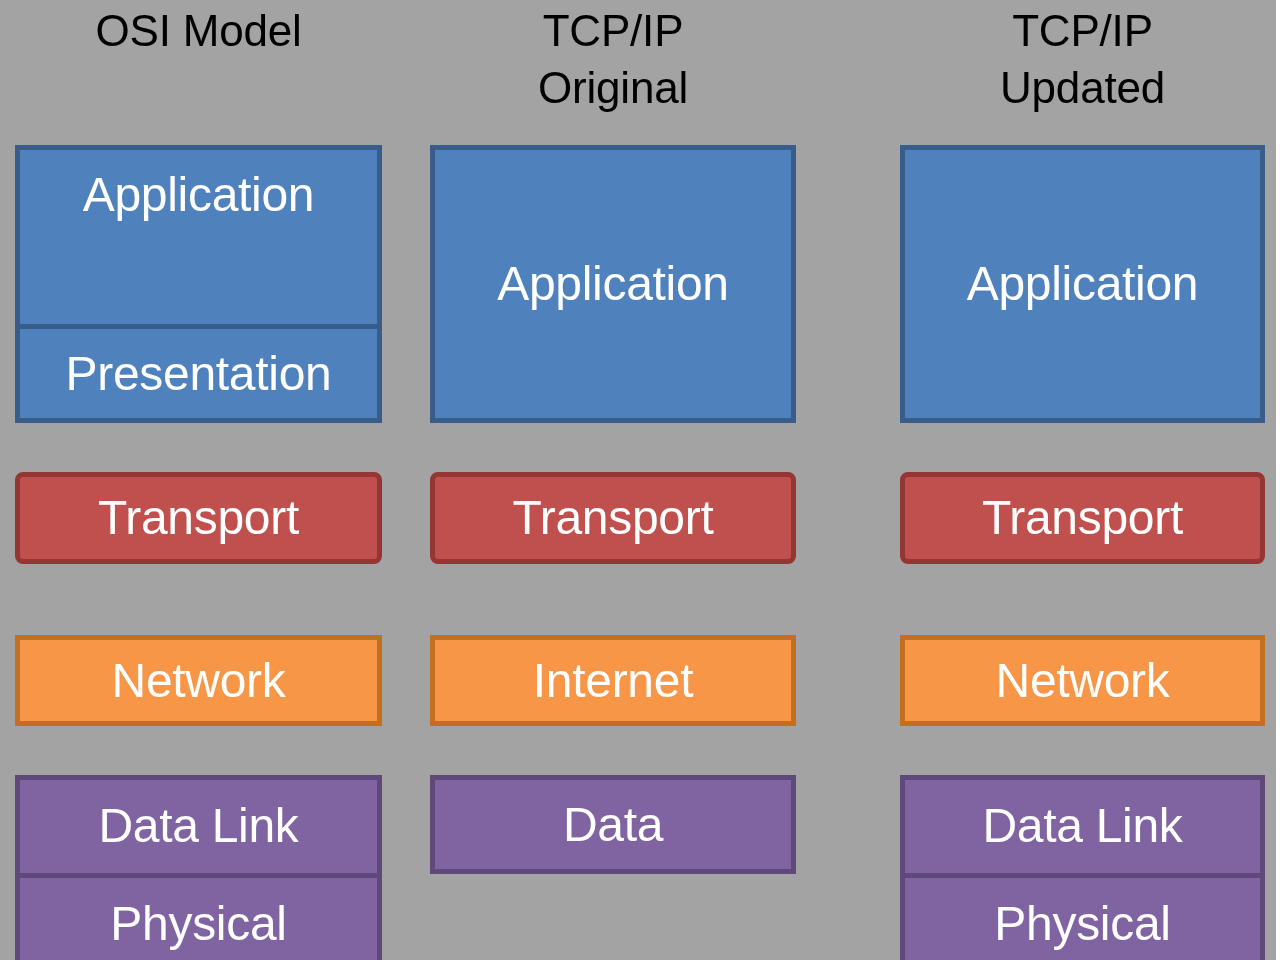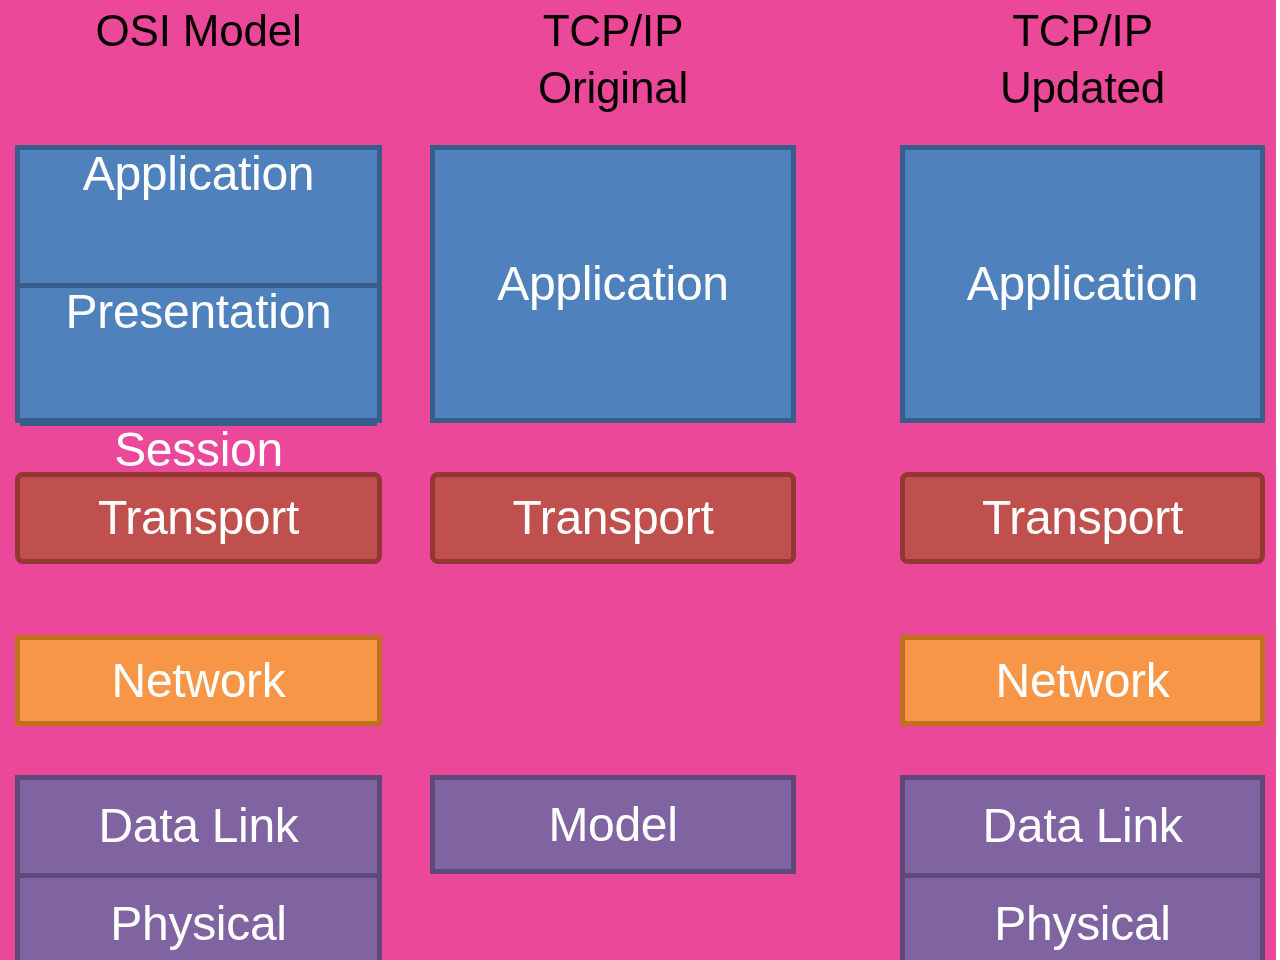--- a/index.html
+++ b/index.html
@@ -12,21 +12,21 @@
     height: 960px;
     overflow: hidden;
     font-family: "Liberation Sans", sans-serif;
     -webkit-font-smoothing: antialiased;
   }
 
   #canvas {
     position: relative;
     width: 1276px;
     height: 960px;
-    background: #ec4899;
+    background: #a3a3a3;
   }
 
   
   .col-header {
     position: absolute;
     text-align: center;
     color: #000000;
     font-size: 44px;
     line-height: 1.30;
     font-weight: 400;
@@ -90,21 +90,20 @@
 
   <div class="col-header h-orig">TCP/IP
 Original</div>
 
   <div class="col-header h-upd">TCP/IP
 Updated</div>
 
   <div class="stack theme-blue col-1 row-app">
     <div class="cell">Application</div>
     <div class="cell">Presentation</div>
-    <div class="cell">Session</div>
   </div>
 
   <div class="stack theme-red col-1 row-transport">
     <div class="cell">Transport</div>
   </div>
 
   <div class="stack theme-orange col-1 row-internet">
     <div class="cell">Network</div>
   </div>
 
@@ -114,23 +113,26 @@
   </div>
 
   <div class="stack theme-blue col-2 row-app">
     <div class="cell">Application</div>
   </div>
 
   <div class="stack theme-red col-2 row-transport">
     <div class="cell">Transport</div>
   </div>
 
+  <div class="stack theme-orange col-2 row-internet">
+    <div class="cell">Internet</div>
+  </div>
 
   <div class="stack theme-purple col-2 row-link-2">
-    <div class="cell">Model</div>
+    <div class="cell">Data</div>
   </div>
 
   <div class="stack theme-blue col-3 row-app">
     <div class="cell">Application</div>
   </div>
 
   <div class="stack theme-red col-3 row-transport">
     <div class="cell">Transport</div>
   </div>
 

